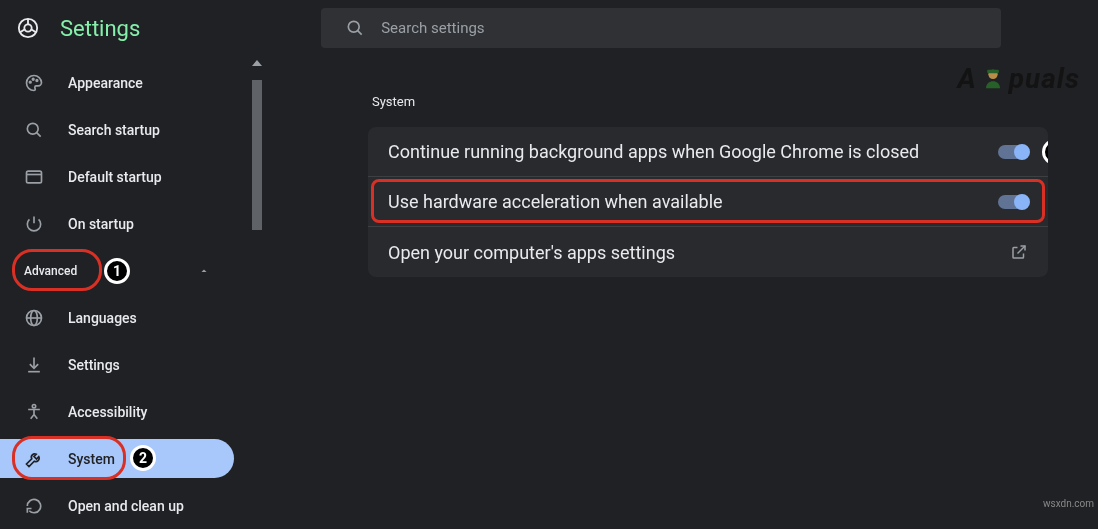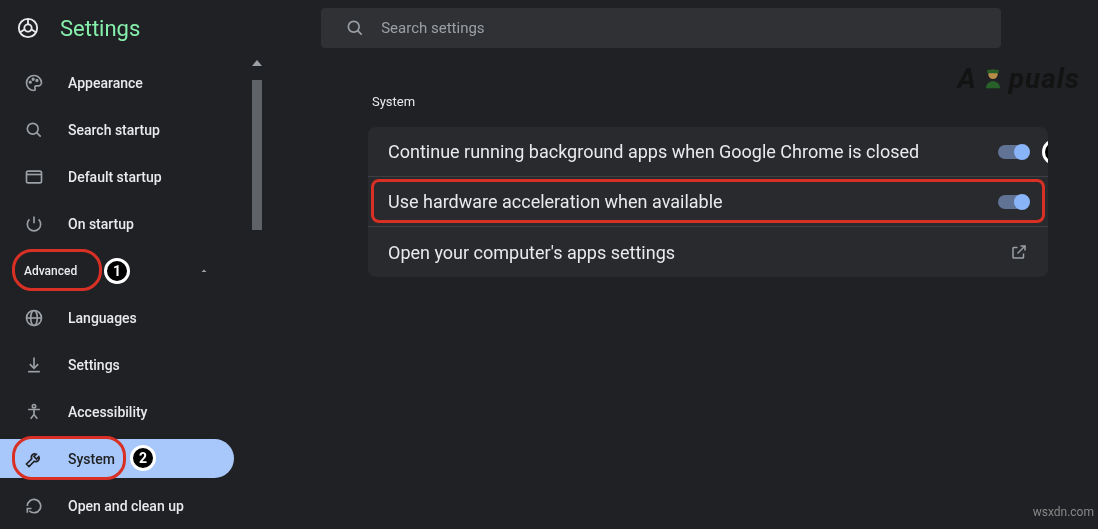--- a/index.html
+++ b/index.html
@@ -38,21 +38,21 @@
   .row .rlabel { font-size: 18px; color: #e8eaed; }
   .toggle { width: 30px; height: 14px; border-radius: 7px; background: #617395; position: relative; }
   .toggle .knob { width: 16px; height: 16px; border-radius: 50%; background: #8ab4f8; position:absolute; right:-2px; top:-1px; }
   .launch { color:#9aa0a6; display:flex; }
 
   .badge { position:absolute; width:26px; height:26px; border-radius:50%; background:#000; border:3px solid #fff; display:flex; align-items:center; justify-content:center; font-weight:700; font-size:14px; color:#fff; z-index:5; }
   .redbox { position:absolute; border:3px solid #d93025; border-radius:8px; pointer-events:none; z-index:4; }
   
   .wm { position:absolute; right:18px; top:62px; font-size:28px; font-weight:700; font-style:italic; color:#111; letter-spacing:1px; display:flex; align-items:center; gap:2px; opacity:0.85;}
   .wm .ava { width:28px; height:28px; }
-  .tiny { position:absolute; right:4px; bottom:10px; font-size:12px; color:#888; }
+  .tiny { position:absolute; right:4px; bottom:20px; font-size:10px; color:#888; }
 
   svg { display:block; }
 </style>
 </head>
 <body>
 
 <div class="header">
   <div class="logo">
     <svg width="22" height="22" viewBox="0 0 24 24">
         <circle cx="12" cy="12" r="10" fill="none" stroke="#e8eaed" stroke-width="2"></circle>

